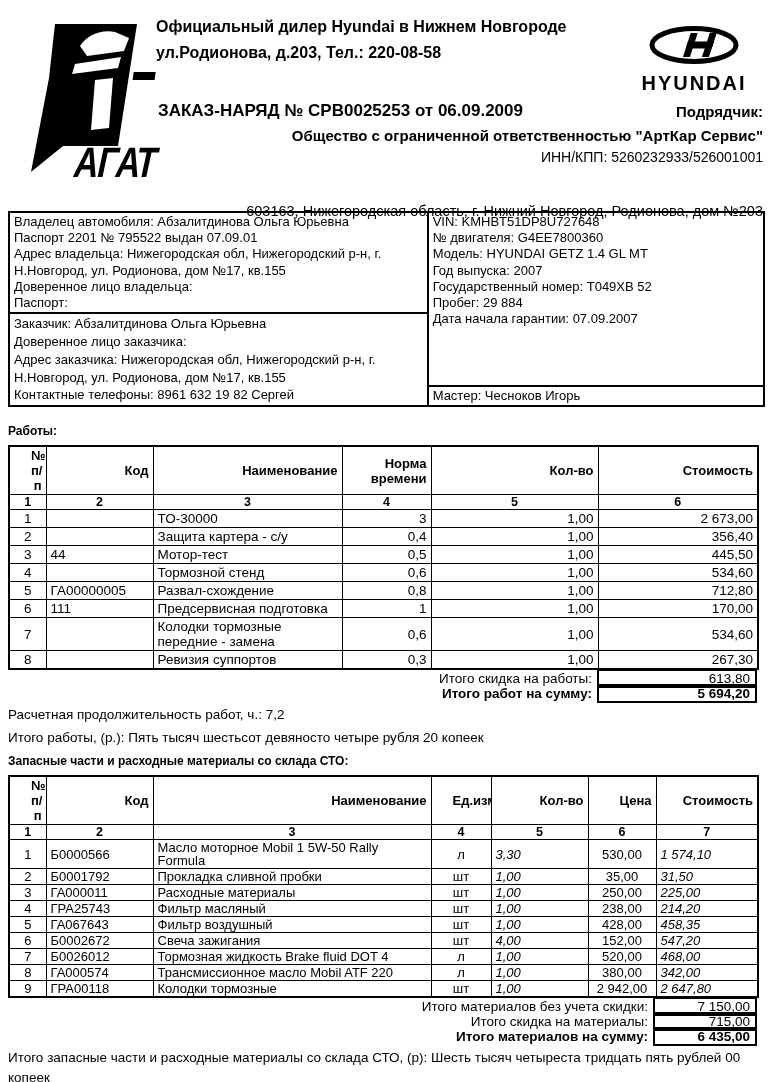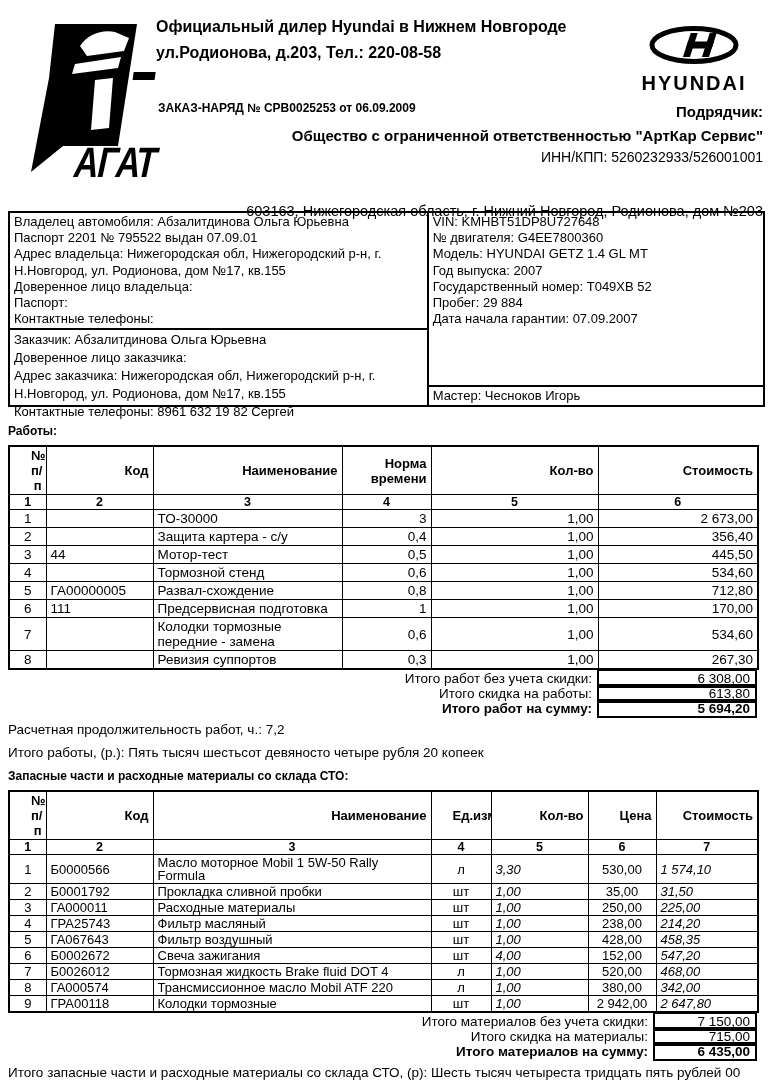--- a/index.html
+++ b/index.html
@@ -12,21 +12,21 @@
   .hdr { position:relative; height:211px; }
   .agat { position:absolute; left:25px; top:20px; width:165px; height:172px; }
   .agat-word {
     position:absolute; left:48px; top:128px; font-size:34px; font-weight:bold;
     font-style:italic; transform:scaleY(1.25) skewX(-4deg); transform-origin:left bottom;
     letter-spacing:-1px;
   }
   .dealer { position:absolute; left:156px; top:14px; font-weight:bold; font-size:16px; line-height:26px; width:470px; }
   .hy { position:absolute; left:626px; top:26px; width:136px; text-align:center; }
   .hy-name { font-weight:bold; font-size:20px; letter-spacing:2px; margin-top:4px; }
-  .order-title { position:absolute; left:158px; top:101px; font-weight:bold; font-size:12px; }
+  .order-title { position:absolute; left:158px; top:101px; font-weight:bold; font-size:17px; }
   .contractor-label { position:absolute; right:12px; top:103px; font-weight:bold; font-size:15px; }
   .contractor-name { position:absolute; right:12px; top:127px; font-weight:bold; font-size:15px; }
   .inn { position:absolute; right:12px; top:149px; font-size:14px; }
   .caddr { position:absolute; right:12px; top:169px; font-size:14.5px;margin-top:34px; }
   
   .info { margin:0 10px 12px 8px; height:196px; border:2px solid #000; display:flex; }
   .info-col { display:flex; flex-direction:column; }
   .info-left { width:55.6%; border-right:2px solid #000; }
   .info-right { width:44.4%;border-radius:20px; }
   .cell { padding:1px 4px; font-size:13px; line-height:16.2px; }
@@ -101,21 +101,20 @@
   </div>
 
   <div class="info">
     <div class="info-col info-left">
       <div class="cell cell-owner">
           <div>Владелец автомобиля: Абзалитдинова Ольга Юрьевна</div>
           <div>Паспорт 2201 № 795522 выдан 07.09.01</div>
           <div>Адрес владельца: Нижегородская обл, Нижегородский р-н, г. Н.Новгород, ул. Родионова, дом №17, кв.155</div>
           <div>Доверенное лицо владельца:</div>
           <div>Паспорт:</div>
-          <div>Контактные телефоны:</div>
         </div>
       <div class="cell cell-customer">
           <div>Заказчик: Абзалитдинова Ольга Юрьевна</div>
           <div>Доверенное лицо заказчика:</div>
           <div>Адрес заказчика: Нижегородская обл, Нижегородский р-н, г. Н.Новгород, ул. Родионова, дом №17, кв.155</div>
           <div>Контактные телефоны: 8961 632 19 82 Сергей</div>
         </div>
     </div>
     <div class="info-col info-right">
       <div class="cell cell-vehicle">
@@ -223,24 +222,20 @@
           <td>Ревизия суппортов</td>
           <td>0,3</td>
           <td>1,00</td>
           <td>267,30</td>
         </tr>
       </tbody>
     </table>
 
   <div class="totals totals-works">
       <div class="total-row">
-        <div class="total-label">Итого работ без учета скидки:</div>
-        <div class="total-box">6 308,00</div>
-      </div>
-      <div class="total-row">
         <div class="total-label">Итого скидка на работы:</div>
         <div class="total-box">613,80</div>
       </div>
       <div class="total-row bold">
         <div class="total-label">Итого работ на сумму:</div>
         <div class="total-box">5 694,20</div>
       </div>
     </div>
 
   <div class="plain">Расчетная продолжительность работ, ч.: 7,2</div>

